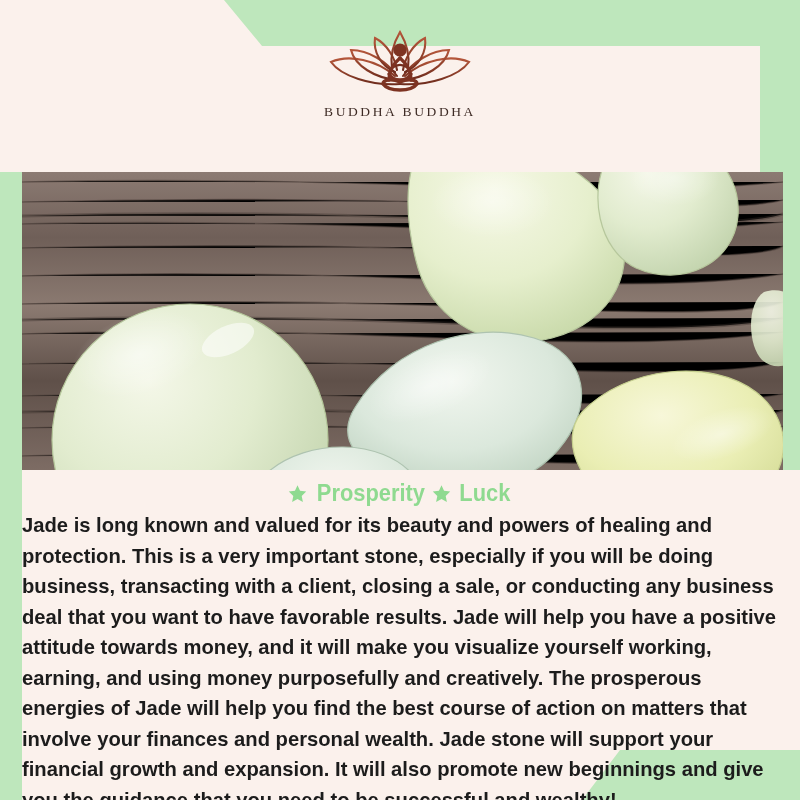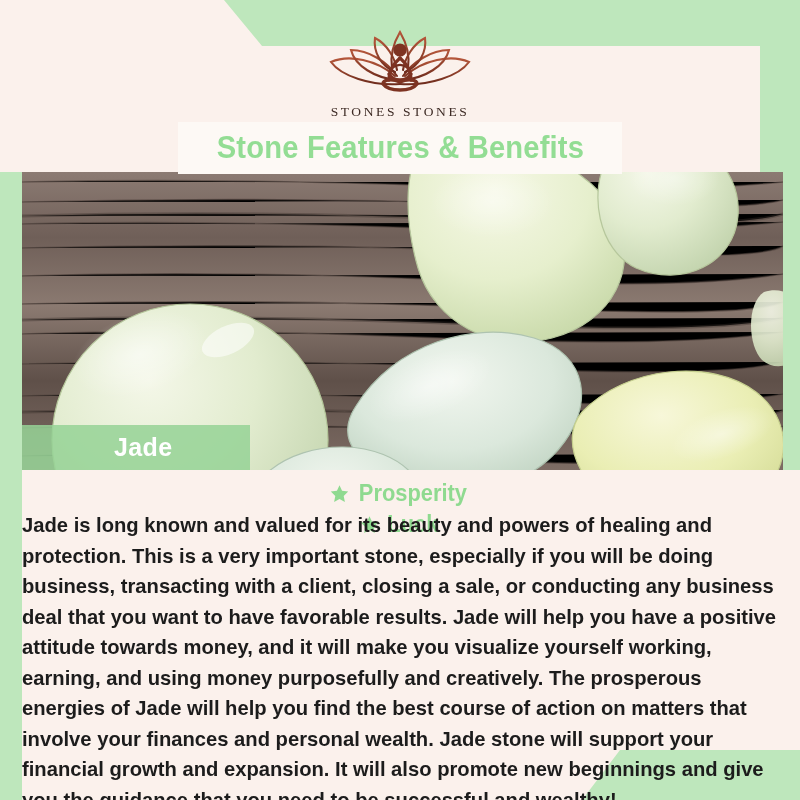--- a/index.html
+++ b/index.html
@@ -126,21 +126,20 @@
   
   .keywords {
     position: absolute;
     left: 0; right: 0;
     top: 480px;
     z-index: 8;
     display: flex;
     align-items: center;
     justify-content: center;
     gap: 4px;
-    flex-direction: column;
   }
   .kw {
     display: flex;
     align-items: center;
     gap: 7px;
   }
   .kw-star {
     width: 19px; height: 19px;
     display: block;
     color: #8fda90;
@@ -209,26 +208,23 @@
       <g fill="none" stroke="#7e3322" stroke-width="3.4" stroke-linecap="round">
 
         <path d="M75 34 C 68 40, 64 48, 64 56"></path>
         <path d="M75 34 C 82 40, 86 48, 86 56"></path>
 
         <path d="M58 60 C 64 68, 86 68, 92 60 C 92 56, 84 54, 75 58 C 66 54, 58 56, 58 60 Z"></path>
 
         <path d="M64 50 C 68 58, 82 58, 86 50"></path>
       </g>
     </svg>
-    <div class="logo-text">STONES STONES</div>
+    <div class="logo-text">BUDDHA BUDDHA</div>
   </div>
 
-  <div class="title-banner">
-    <div class="title-text">Stone Features &amp; Benefits</div>
-  </div>
 
   <div class="photo">
     <svg viewBox="0 0 761 298" preserveAspectRatio="xMidYMid slice" aria-hidden="true">
       <defs>
         <linearGradient id="wood" x1="0" y1="0" x2="0" y2="1">
           <stop offset="0%" stop-color="#8c7b73"></stop>
           <stop offset="22%" stop-color="#6f5f58"></stop>
           <stop offset="45%" stop-color="#8b7a71"></stop>
           <stop offset="70%" stop-color="#5f5049"></stop>
           <stop offset="100%" stop-color="#7d6c64"></stop>
@@ -297,23 +293,20 @@
 
       <path d="M246 300 C 286 266, 360 266, 392 304 C 424 344, 404 400, 344 414 C 284 428, 236 398, 232 352 C 230 328, 236 310, 246 300 Z" fill="url(#st3)" stroke="#aec3b0" stroke-width="1.2"></path>
       <circle cx="316" cy="332" r="3" fill="#ffffff" opacity="0.9"></circle>
       <circle cx="344" cy="344" r="2.4" fill="#ffffff" opacity="0.85"></circle>
       <circle cx="292" cy="352" r="2" fill="#ffffff" opacity="0.8"></circle>
 
       <path d="M742 120 C 768 112, 790 134, 786 164 C 782 192, 756 202, 740 188 C 726 174, 724 132, 742 120 Z" fill="url(#st1)" opacity="0.9"></path>
     </svg>
   </div>
 
-  <div class="jade-banner">
-    <span class="jade-label">Jade</span>
-  </div>
 
   <div class="keywords">
     <div class="kw">
       <svg class="kw-star" viewBox="0 0 24 24" aria-hidden="true">
         <polygon points="12,1.5 15.2,8.6 23,9.6 17.3,15 18.8,22.6 12,18.8 5.2,22.6 6.7,15 1,9.6 8.8,8.6" fill="currentColor"></polygon>
       </svg>
       <span class="kw-label">Prosperity</span>
     </div>
     <div class="kw">
       <svg class="kw-star" viewBox="0 0 24 24" aria-hidden="true">

